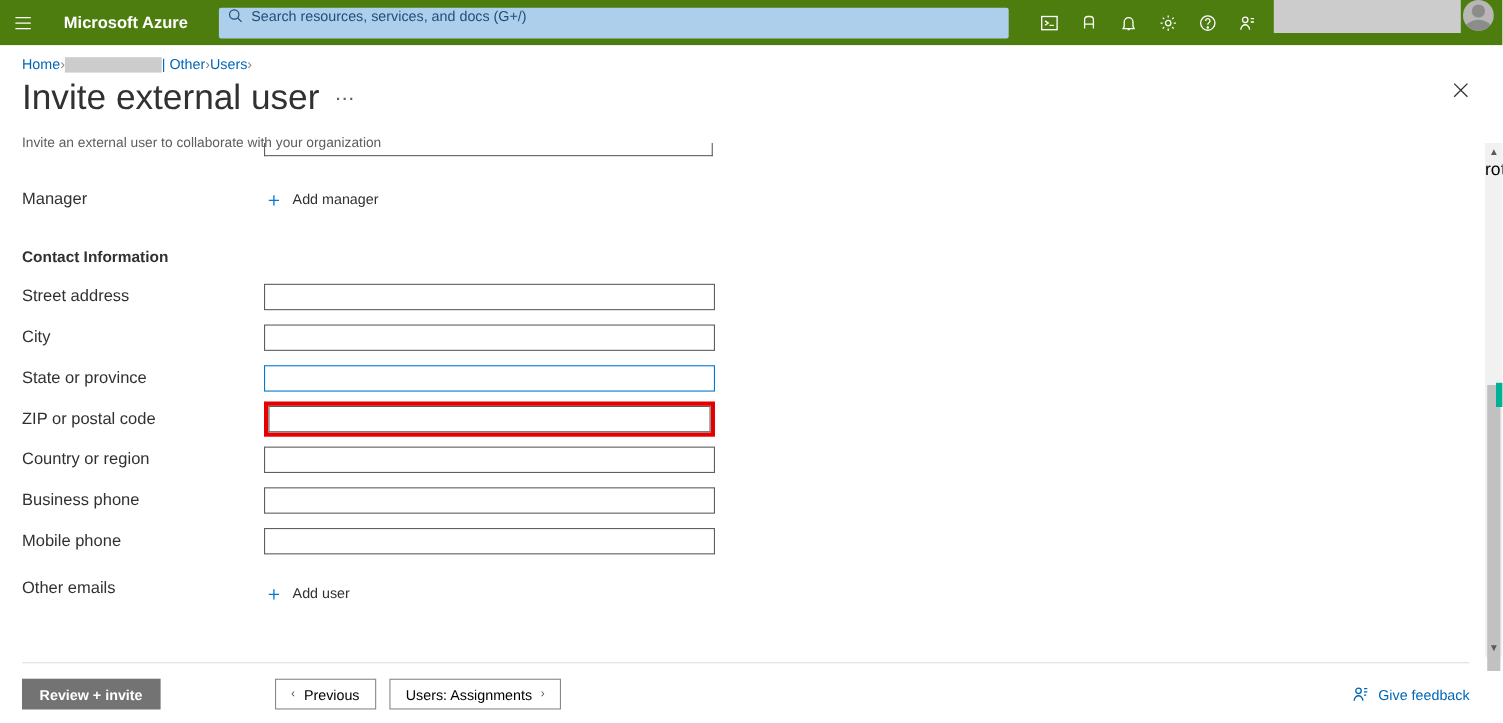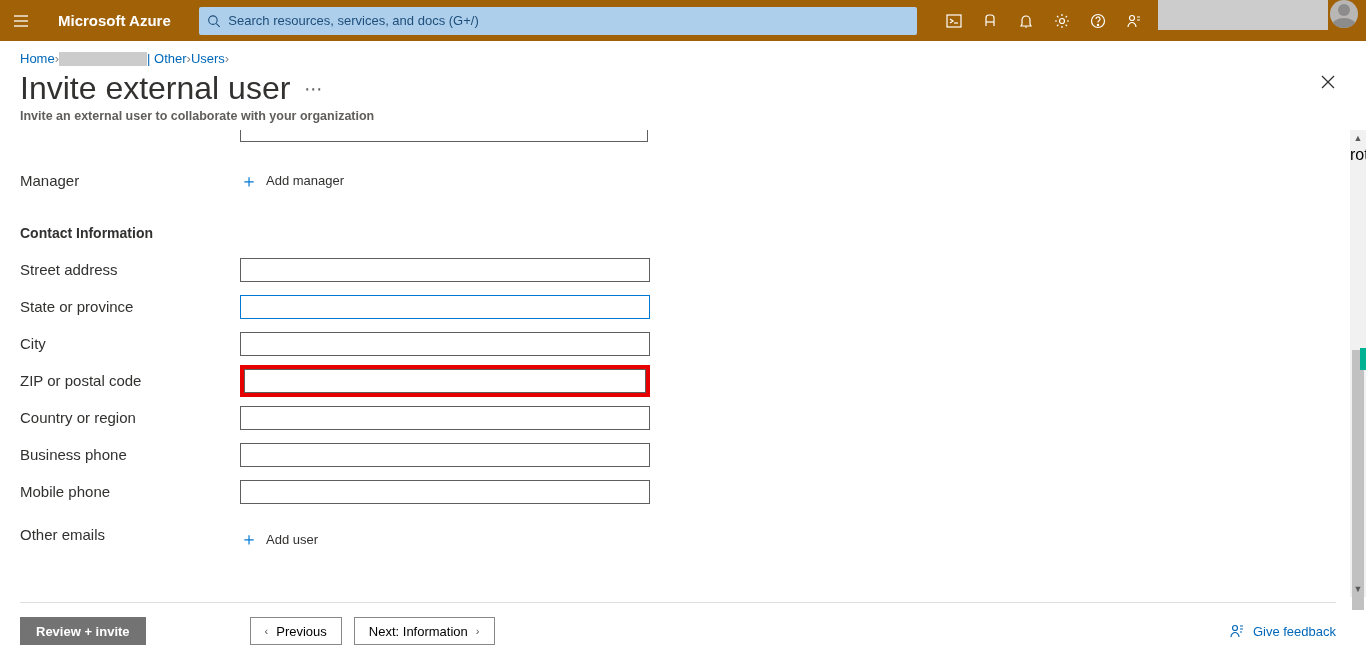--- a/index.html
+++ b/index.html
@@ -1,36 +1,36 @@
 <!DOCTYPE html>
 <html><head>
 <meta charset="utf-8">
 <style>
   * { box-sizing: border-box; margin: 0; padding: 0; font-family: "Segoe UI", Tahoma, sans-serif; }
   body { background: #fff; width: 1366px; height: 657px; overflow: hidden; position: relative; }
 
   
   .top-bar {
     height: 41px;
-    background: #a16207;
+    background: #4d7c0f;
     display: flex;
     align-items: center;
     color: #fff;
     padding: 0 8px;
   }
   .hamburger { width: 26px; height: 26px; display:flex; align-items:center; justify-content:center; cursor:pointer; }
   .hamburger svg { width:16px; height:16px; }
   .brand { font-weight:600; font-size:15px; margin-left:24px; margin-right:28px; white-space:nowrap; }
   .search-wrap {
     flex: 0 0 718px;
     height: 28px;
     background: #adcfec;
     border-radius: 2px;
     display: flex;
-    align-items: center;
+    align-items: flex-start;
     padding: 0 8px;
   }
   .search-wrap svg { width:14px; height:14px; color:#1e4e79; }
   .search-wrap input {
     border: none; background: transparent; outline: none;
     margin-left: 8px; width: 100%; font-size: 13px; color:#1e4e79;
   }
   .search-wrap input::placeholder { color:#1e4e79; }
   .top-icons { display:flex; margin-left:auto; }
   .top-icons .ticon { width:36px; height:41px; display:flex; align-items:center; justify-content:center; cursor:pointer; }
@@ -58,21 +58,21 @@
   }
   .breadcrumb .bc-item { color:#0067b8; cursor:pointer; }
   .breadcrumb .sep { color:#888; }
   .bc-redact { background:#cccccc; width:88px; height:14px; display:inline-block; }
 
   
   .blade-head { padding: 4px 20px 10px 20px; position:relative; }
   .blade-title-row { display:flex; align-items:center; gap:14px;}
   .blade-title { font-size:32px; font-weight:400; color:#323130; }
   .blade-title-more { color:#605e5c; font-size:18px; letter-spacing:2px; cursor:pointer;}
-  .blade-sub { font-size:12.5px; color:#605e5c; margin-top:2px;font-weight:bold; }
+  .blade-sub { font-size:12.5px; color:#605e5c; margin-top:16px; }
   .blade-close {
     position:absolute; right:28px; top:6px; width:20px; height:20px;
     display:flex; align-items:center; justify-content:center; cursor:pointer;
   }
 
   
   .form-scroll {
     position:absolute; left:20px; right:14px; top:130px; bottom:60px;
     overflow:hidden;
   }
@@ -226,27 +226,27 @@
     </div>
 
     <div class="section-h" style="margin-top:26px;">Contact Information</div>
 
     <div class="row">
       <div class="lbl">Street address</div>
       <div class="ctrl"><input type="text" value="" style=""></div>
     </div>
 
     <div class="row">
+      <div class="lbl">City</div>
+      <div class="ctrl"><input type="text" value="" style=""></div>
+    </div>
+
+    <div class="row">
       <div class="lbl">State or province</div>
       <div class="ctrl"><input type="text" class="focused" value="" style=""></div>
-    </div>
-
-    <div class="row">
-      <div class="lbl">City</div>
-      <div class="ctrl"><input type="text" value="" style=""></div>
     </div>
 
     <div class="row">
       <div class="lbl">ZIP or postal code</div>
       <div class="ctrl highlight">
         <input type="text" value="" style="">
       </div>
     </div>
 
     <div class="row">
@@ -287,21 +287,21 @@
 <div class="tiny-green"></div>
 
 <div class="footer">
   <button class="btn-primary">Review + invite</button>
   <div class="spacer-left"></div>
   <button class="btn-secondary">
     <span class="chev">‹</span>
     <span>Previous</span>
   </button>
   <button class="btn-secondary">
-    <span>Next: Information</span>
+    <span>Users: Assignments</span>
     <span class="chev">›</span>
   </button>
   <div class="feedback">
     <svg viewBox="0 0 16 16" width="16" height="16" fill="none" stroke="#0067b8" stroke-width="1.2">
       <circle cx="6" cy="5" r="2.5"></circle>
         <path d="M2 14c0-3 2.5-4.5 4-4.5s4 1.5 4 4.5"></path>
         <path d="M11 3l3 0M11 6l3 0M11 9l2 0"></path>
     </svg>
     <span>Give feedback</span>
   </div>

